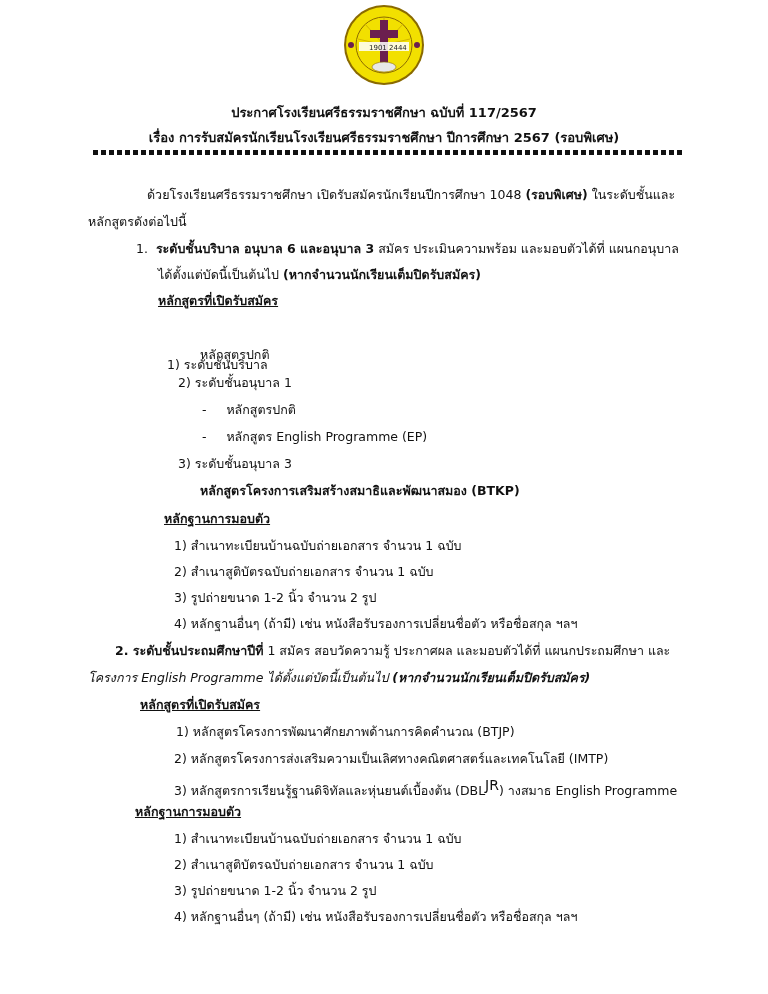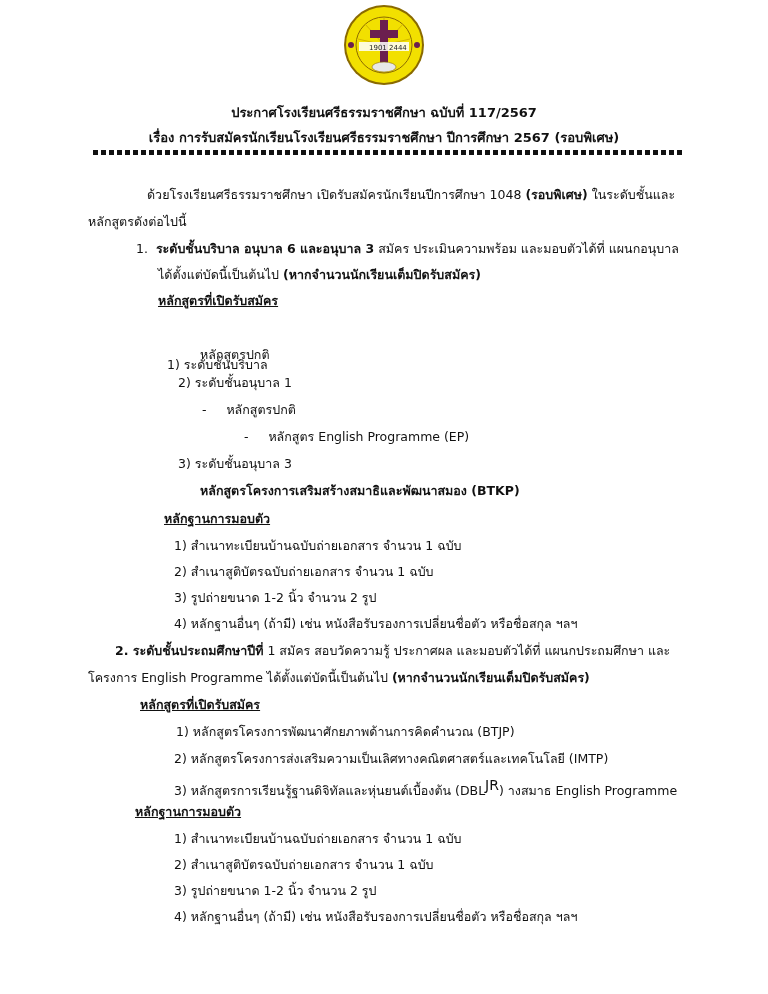--- a/index.html
+++ b/index.html
@@ -57,34 +57,34 @@
 </div>
 <div class="line" style="top:266px; left:158px;">
   <span>ได้ตั้งแต่บัดนี้เป็นต้นไป </span><span class="b">(หากจำนวนนักเรียนเต็มปิดรับสมัคร)</span>
 </div>
 <div class="line u" style="top:292px; left:158px;">หลักสูตรที่เปิดรับสมัคร</div>
 
 <div class="line" style="top:320px; left:167px;margin-top:36px;">1) ระดับชั้นบริบาล</div>
 <div class="line" style="top:346px; left:200px;">หลักสูตรปกติ</div>
 <div class="line" style="top:374px; left:178px;">2)  ระดับชั้นอนุบาล 1</div>
 <div class="line" style="top:401px; left:202px; white-space:pre;">-     หลักสูตรปกติ</div>
-<div class="line" style="top:428px; left:202px; white-space:pre;margin-left:42px;">-     หลักสูตร English Programme (EP)</div>
+<div class="line" style="top:428px; left:202px; white-space:pre;">-     หลักสูตร English Programme (EP)</div>
 <div class="line" style="top:455px; left:178px;">3)  ระดับชั้นอนุบาล 3</div>
 <div class="line" style="top:482px; left:200px;font-weight:bold;">หลักสูตรโครงการเสริมสร้างสมาธิและพัฒนาสมอง (BTKP)</div>
 
 <div class="line u" style="top:510px; left:164px;">หลักฐานการมอบตัว</div>
 <div class="line" style="top:537px; left:174px;">1) สำเนาทะเบียนบ้านฉบับถ่ายเอกสาร จำนวน 1 ฉบับ</div>
 <div class="line" style="top:563px; left:174px;">2) สำเนาสูติบัตรฉบับถ่ายเอกสาร จำนวน 1 ฉบับ</div>
 <div class="line" style="top:589px; left:174px;">3) รูปถ่ายขนาด 1-2 นิ้ว จำนวน 2 รูป</div>
 <div class="line" style="top:615px; left:174px;">4) หลักฐานอื่นๆ (ถ้ามี) เช่น หนังสือรับรองการเปลี่ยนชื่อตัว หรือชื่อสกุล ฯลฯ</div>
 
 <div class="line" style="top:642px; left:115px;">
   <span class="b">2. ระดับชั้นประถมศึกษาปีที่</span><span> 1 สมัคร สอบวัดความรู้ ประกาศผล และมอบตัวได้ที่ แผนกประถมศึกษา และ</span>
 </div>
-<div class="line" style="top:669px; left:88px;">
+<div class="line" style="top:669px; left:88px;font-style:italic;">
   <span>โครงการ English Programme ได้ตั้งแต่บัดนี้เป็นต้นไป </span><span class="b">(หากจำนวนนักเรียนเต็มปิดรับสมัคร)</span>
 </div>
 <div class="line u" style="top:696px; left:140px;">หลักสูตรที่เปิดรับสมัคร</div>
 <div class="line" style="top:723px; left:176px;">1) หลักสูตรโครงการพัฒนาศักยภาพด้านการคิดคำนวณ (BTJP)</div>
 <div class="line" style="top:750px; left:174px;">2) หลักสูตรโครงการส่งเสริมความเป็นเลิศทางคณิตศาสตร์และเทคโนโลยี (IMTP)</div>
 <div class="line" style="top:776px; left:174px;">
   <span>3) หลักสูตรการเรียนรู้ฐานดิจิทัลและหุ่นยนต์เบื้องต้น (DBL</span><sup style="font-size:14px;">JR</sup><span>) างสมาธ English Programme</span>
 </div>
 
 <div class="line u" style="top:803px; left:135px;">หลักฐานการมอบตัว</div>

